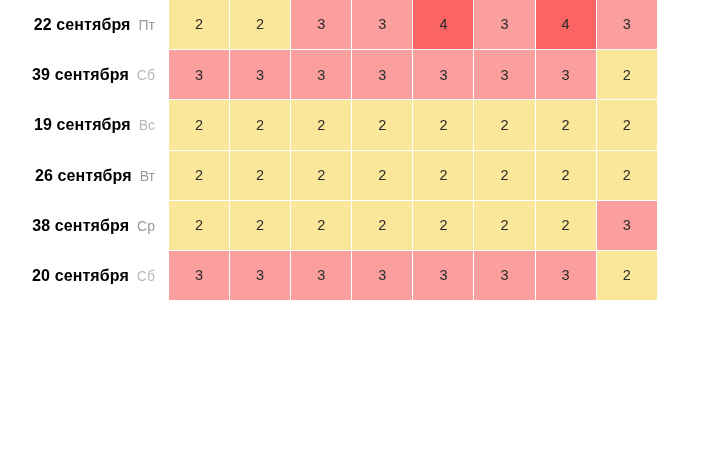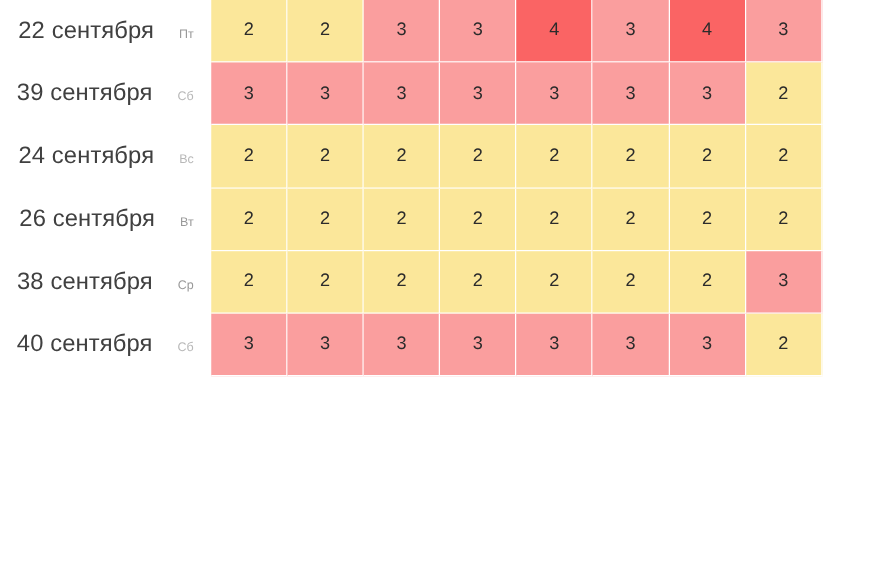--- a/index.html
+++ b/index.html
@@ -35,29 +35,30 @@
   .hm-label-cell {
     width: 155px;
     padding: 0 14px 0 0;
     text-align: right;
     vertical-align: middle;
     white-space: nowrap;
     background: #ffffff;
   }
 
   .hm-date {
-    font-size: 19px;
-    color: #404040;
+    font-size: 16px;
+    color: #000000;
     letter-spacing: 0.1px;
+    font-weight: bold;
   }
 
   .hm-dow {
-    font-size: 10px;
+    font-size: 14px;
     color: #999999;
-    margin-left: 20px;
+    margin-left: 8px;
   }
 
   .hm-dow.weekend {
     color: #b8b8b8;
   }
 
   .hm-cell {
     width: 58.1px;
     text-align: center;
     vertical-align: middle;
@@ -94,21 +95,21 @@
           <td class="hm-cell lvl-3">3</td>
           <td class="hm-cell lvl-3">3</td>
           <td class="hm-cell lvl-3">3</td>
           <td class="hm-cell lvl-3">3</td>
           <td class="hm-cell lvl-3">3</td>
           <td class="hm-cell lvl-3">3</td>
           <td class="hm-cell lvl-3">3</td>
           <td class="hm-cell lvl-2">2</td>
         </tr>
         <tr class="hm-row">
-          <td class="hm-label-cell"><span class="hm-date">24 сентября</span><span class="hm-dow weekend">Вс</span></td>
+          <td class="hm-label-cell"><span class="hm-date">19 сентября</span><span class="hm-dow weekend">Вс</span></td>
           <td class="hm-cell lvl-2">2</td>
           <td class="hm-cell lvl-2">2</td>
           <td class="hm-cell lvl-2">2</td>
           <td class="hm-cell lvl-2">2</td>
           <td class="hm-cell lvl-2">2</td>
           <td class="hm-cell lvl-2">2</td>
           <td class="hm-cell lvl-2">2</td>
           <td class="hm-cell lvl-2">2</td>
         </tr>
         <tr class="hm-row">
@@ -127,21 +128,21 @@
           <td class="hm-cell lvl-2">2</td>
           <td class="hm-cell lvl-2">2</td>
           <td class="hm-cell lvl-2">2</td>
           <td class="hm-cell lvl-2">2</td>
           <td class="hm-cell lvl-2">2</td>
           <td class="hm-cell lvl-2">2</td>
           <td class="hm-cell lvl-2">2</td>
           <td class="hm-cell lvl-3">3</td>
         </tr>
         <tr class="hm-row">
-          <td class="hm-label-cell"><span class="hm-date">40 сентября</span><span class="hm-dow weekend">Сб</span></td>
+          <td class="hm-label-cell"><span class="hm-date">20 сентября</span><span class="hm-dow weekend">Сб</span></td>
           <td class="hm-cell lvl-3">3</td>
           <td class="hm-cell lvl-3">3</td>
           <td class="hm-cell lvl-3">3</td>
           <td class="hm-cell lvl-3">3</td>
           <td class="hm-cell lvl-3">3</td>
           <td class="hm-cell lvl-3">3</td>
           <td class="hm-cell lvl-3">3</td>
           <td class="hm-cell lvl-2">2</td>
         </tr>
       </tbody>

